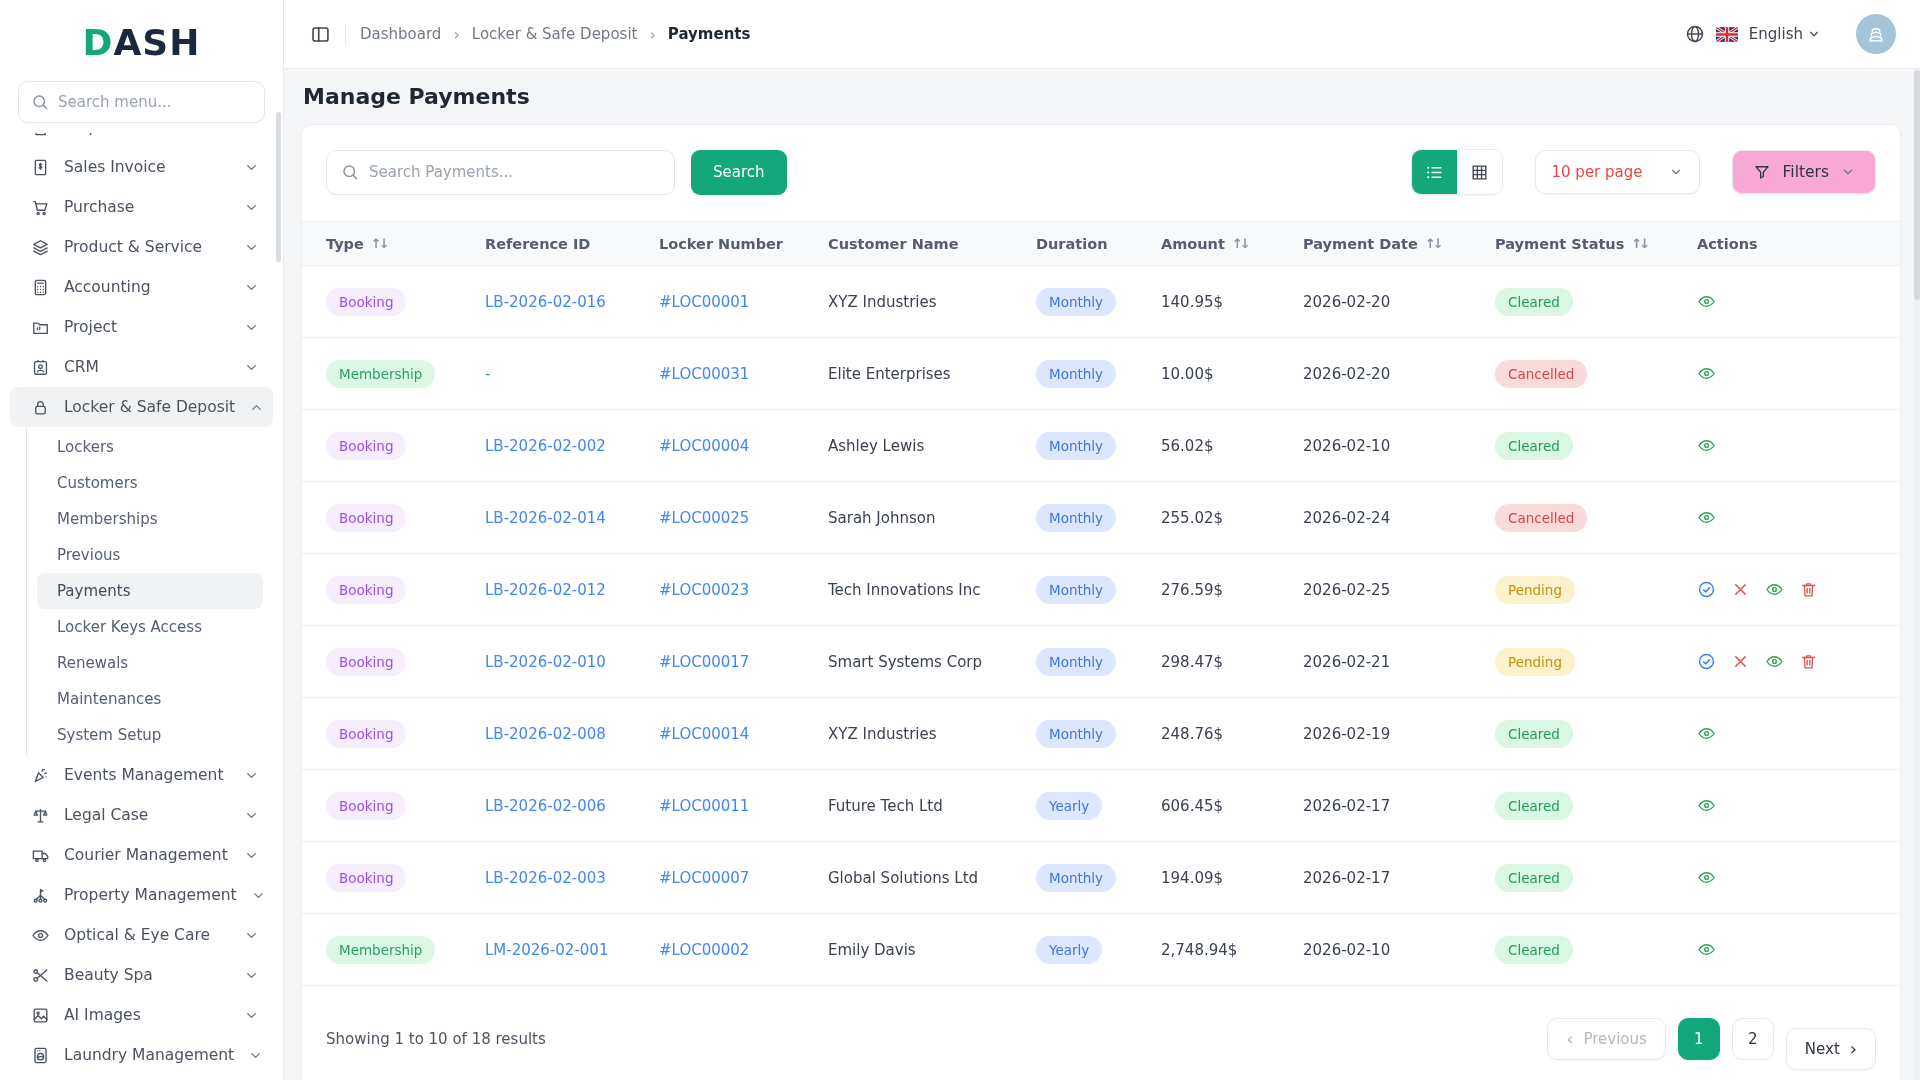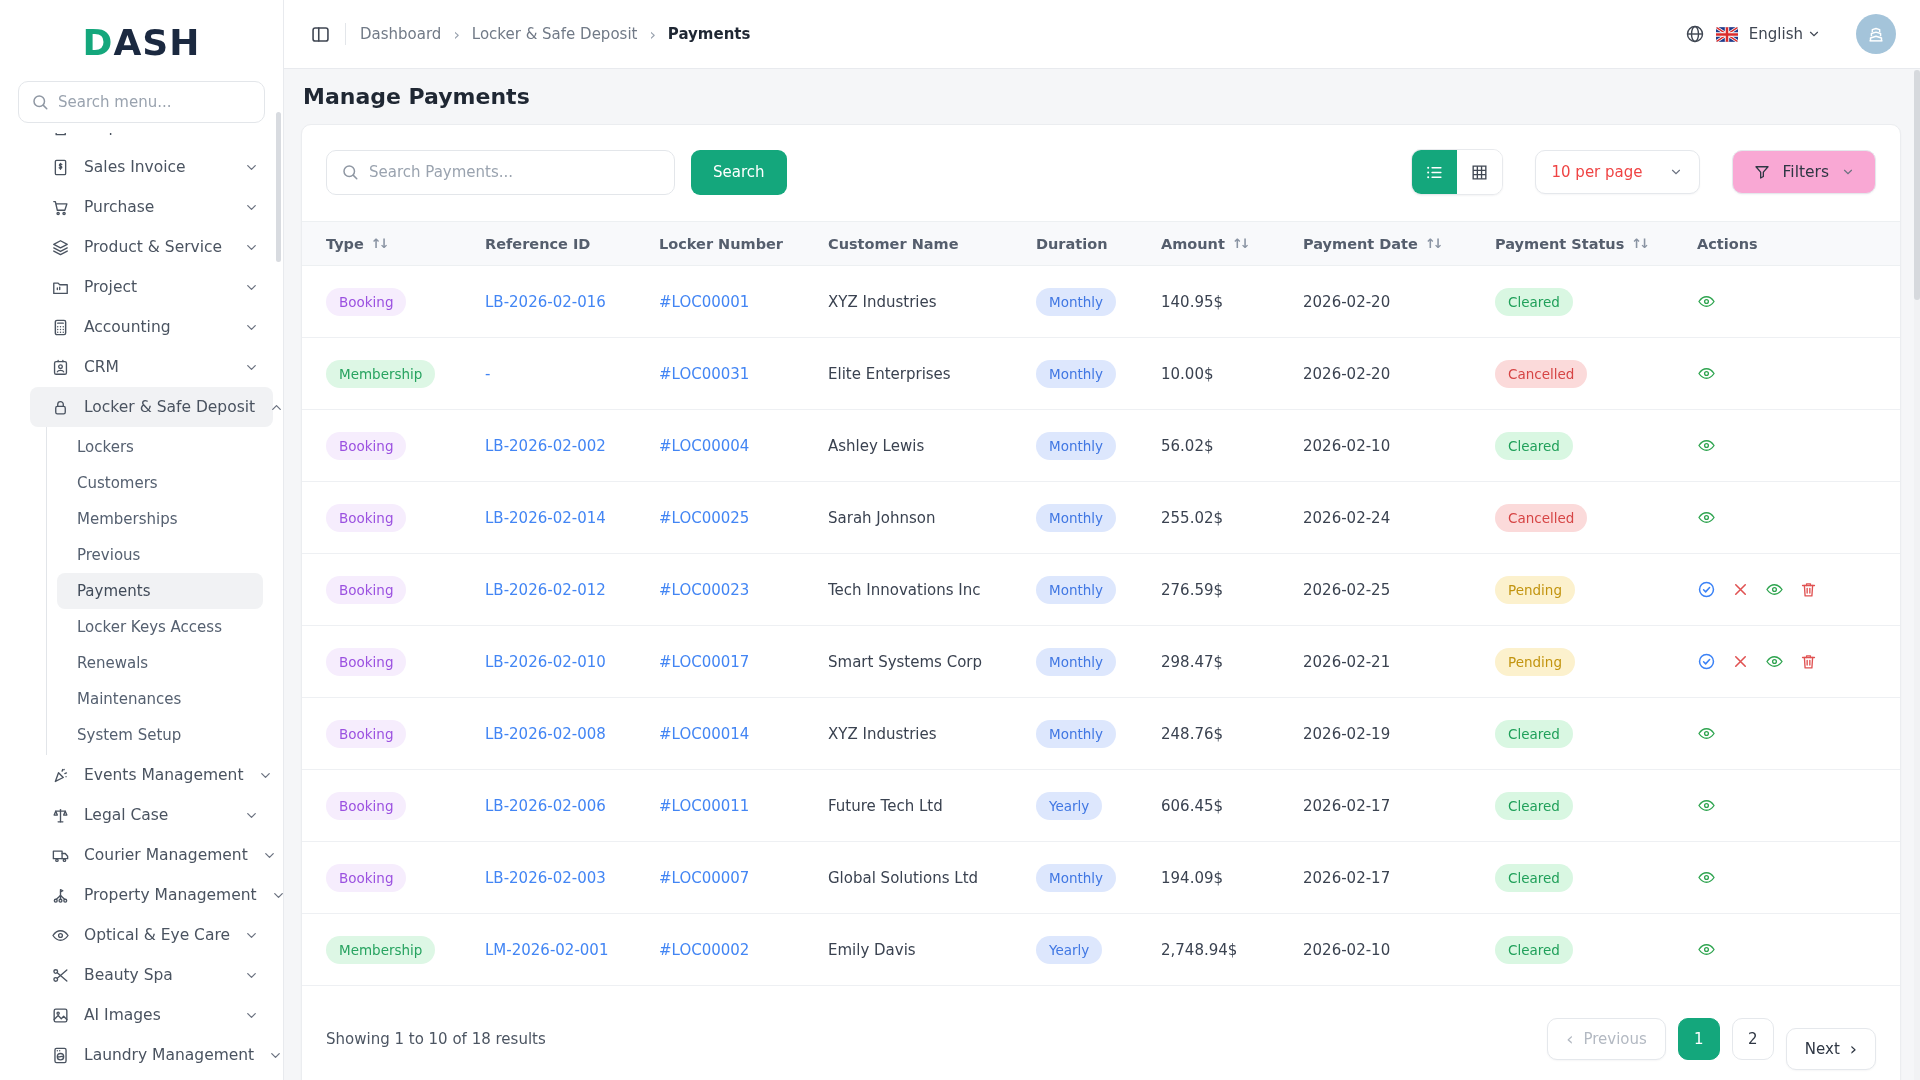--- a/index.html
+++ b/index.html
@@ -13,21 +13,21 @@
              display:flex; flex-direction:column; position:relative; flex-shrink:0; }
   .logo { text-align:center; padding:22px 0 14px; font-size:36px; font-weight:800;
           letter-spacing:1px; color:var(--logo-text); }
   .logo .d { color:var(--accent); }
   .side-search { margin:4px 18px 10px; height:42px; border:1px solid #e3e6ea; border-radius:10px;
                  display:flex; align-items:center; gap:9px; padding:0 12px; background:#fff; }
   .side-search svg { width:18px; height:18px; stroke:#8f97a3; flex-shrink:0; }
   .side-search input { border:none; outline:none; font-size:15px; width:100%;
                        font-family:inherit; color:#3a4250; background:transparent; }
   .side-search input::placeholder { color:#9aa3af; }
-  .side-menu { flex:1; overflow:hidden; padding:0 0 0 0;margin-left:20px; }
+  .side-menu { flex:1; overflow:hidden; padding:0 0 0 0; }
   .side-item { display:flex; align-items:center; gap:14px; height:40px; padding:0 14px 0 21px;
                margin:0 10px; border-radius:8px; cursor:pointer; }
   .side-item.clip-top { margin-top:-26px; }
   .side-item.expanded { background:#f1f2f4; }
   .side-item svg { width:19px; height:19px; stroke:#4a5360; flex-shrink:0; }
   .side-item .lbl { font-size:15.5px; color:#4a5360; white-space:nowrap; flex:1; }
   .side-item .chev { color:#6b7280; flex-shrink:0; display:flex; }
   .side-item .chev svg { width:15px; height:15px; stroke:#6b7280; }
   .side-item.expanded .chev { transform:rotate(180deg); }
   .sub-list { border-left:1px solid #e2e5e9; margin-left:26px; padding:2px 0; }
@@ -192,41 +192,41 @@
           </span>
           <span class="lbl">Product &amp; Service</span>
           <span class="chev">
             <svg viewBox="0 0 24 24" fill="none" stroke-width="2" stroke-linecap="round" stroke-linejoin="round">
               <path d="M6 9l6 6 6-6"></path>
             </svg>
           </span>
         </div>
         <div class="side-item">
           <span style="display: flex;">
-            <svg viewBox="0 0 24 24" fill="none" stroke-width="1.7" stroke-linecap="round" stroke-linejoin="round" width="19" height="19" style="stroke: rgb(74, 83, 96);">
-              <path d="M3.5 6.5h5.5l2 2h9.5v11h-17z"></path>
-              <path d="M8 12.5v2M11 11.5v3"></path>
-            </svg>
-          </span>
-          <span class="lbl">Project</span>
-          <span class="chev">
-            <svg viewBox="0 0 24 24" fill="none" stroke-width="2" stroke-linecap="round" stroke-linejoin="round">
-              <path d="M6 9l6 6 6-6"></path>
-            </svg>
-          </span>
-        </div>
-        <div class="side-item">
-          <span style="display: flex;">
             <svg viewBox="0 0 24 24" fill="none" stroke-width="1.8" stroke-linecap="round" stroke-linejoin="round" width="19" height="19" style="stroke: rgb(74, 83, 96);">
               <rect x="5.5" y="3" width="13" height="18" rx="2"></rect>
               <path d="M8.5 6.5h7"></path>
               <path d="M8.5 11h.01M12 11h.01M15.5 11h.01M8.5 14.5h.01M12 14.5h.01M15.5 14.5h.01M8.5 18h.01M12 18h.01M15.5 18h.01"></path>
             </svg>
           </span>
           <span class="lbl">Accounting</span>
+          <span class="chev">
+            <svg viewBox="0 0 24 24" fill="none" stroke-width="2" stroke-linecap="round" stroke-linejoin="round">
+              <path d="M6 9l6 6 6-6"></path>
+            </svg>
+          </span>
+        </div>
+        <div class="side-item">
+          <span style="display: flex;">
+            <svg viewBox="0 0 24 24" fill="none" stroke-width="1.7" stroke-linecap="round" stroke-linejoin="round" width="19" height="19" style="stroke: rgb(74, 83, 96);">
+              <path d="M3.5 6.5h5.5l2 2h9.5v11h-17z"></path>
+              <path d="M8 12.5v2M11 11.5v3"></path>
+            </svg>
+          </span>
+          <span class="lbl">Project</span>
           <span class="chev">
             <svg viewBox="0 0 24 24" fill="none" stroke-width="2" stroke-linecap="round" stroke-linejoin="round">
               <path d="M6 9l6 6 6-6"></path>
             </svg>
           </span>
         </div>
         <div class="side-item">
           <span style="display: flex;">
             <svg viewBox="0 0 24 24" fill="none" stroke-width="1.7" stroke-linecap="round" stroke-linejoin="round" width="19" height="19" style="stroke: rgb(74, 83, 96);">
               <rect x="4.5" y="4.5" width="15" height="16" rx="2"></rect>

